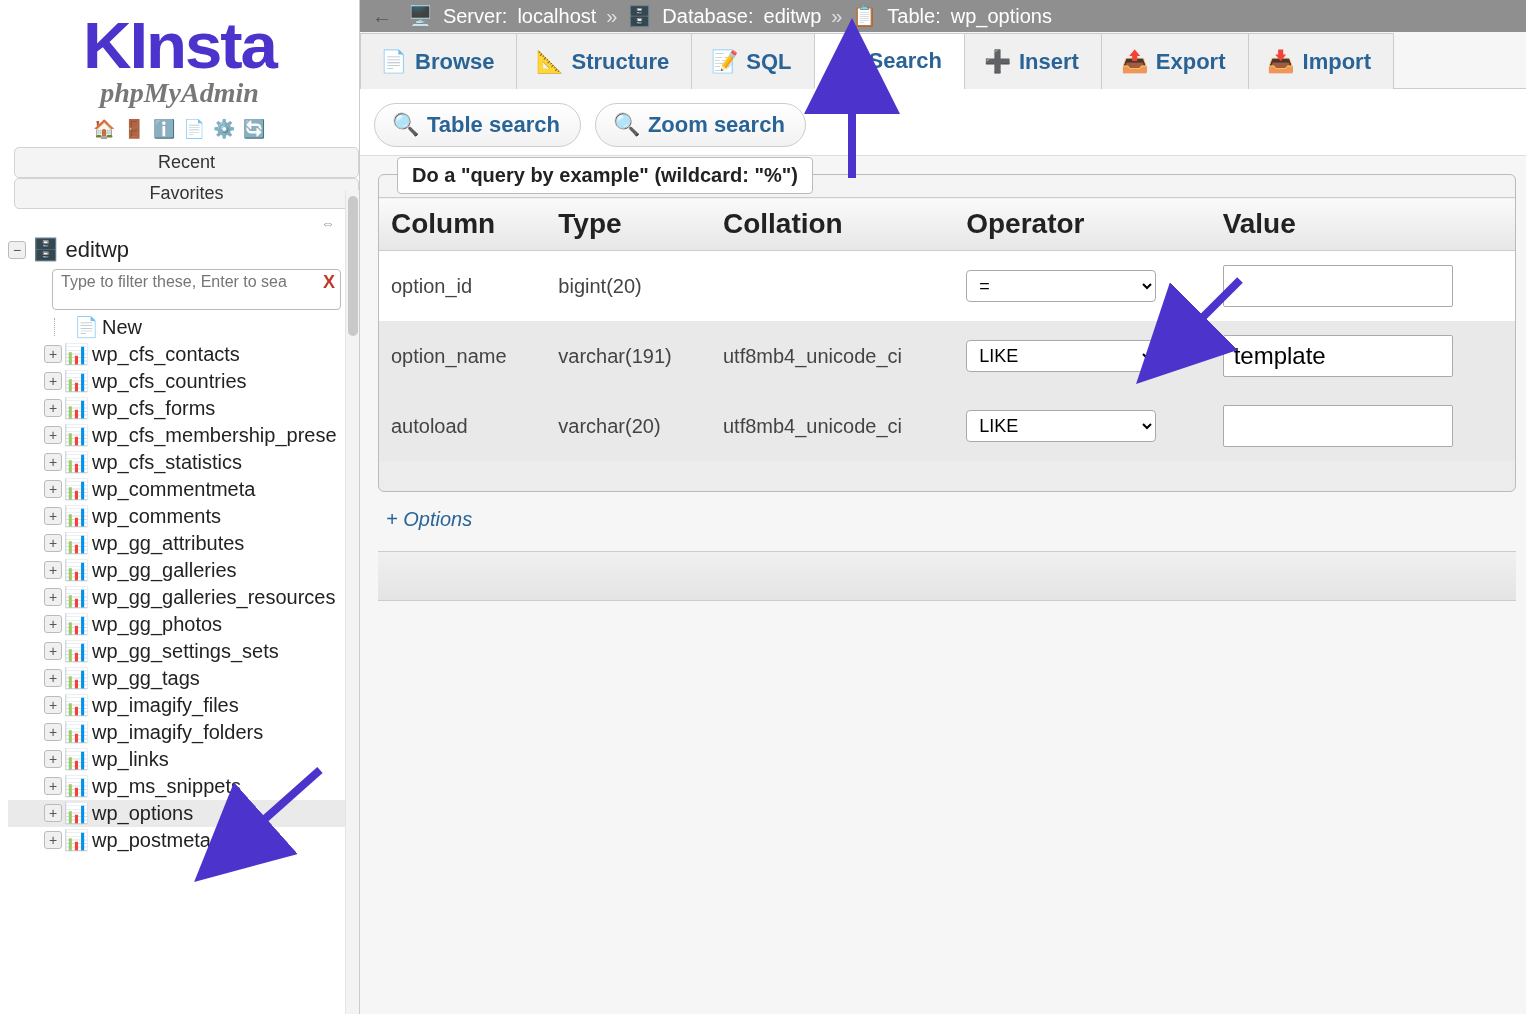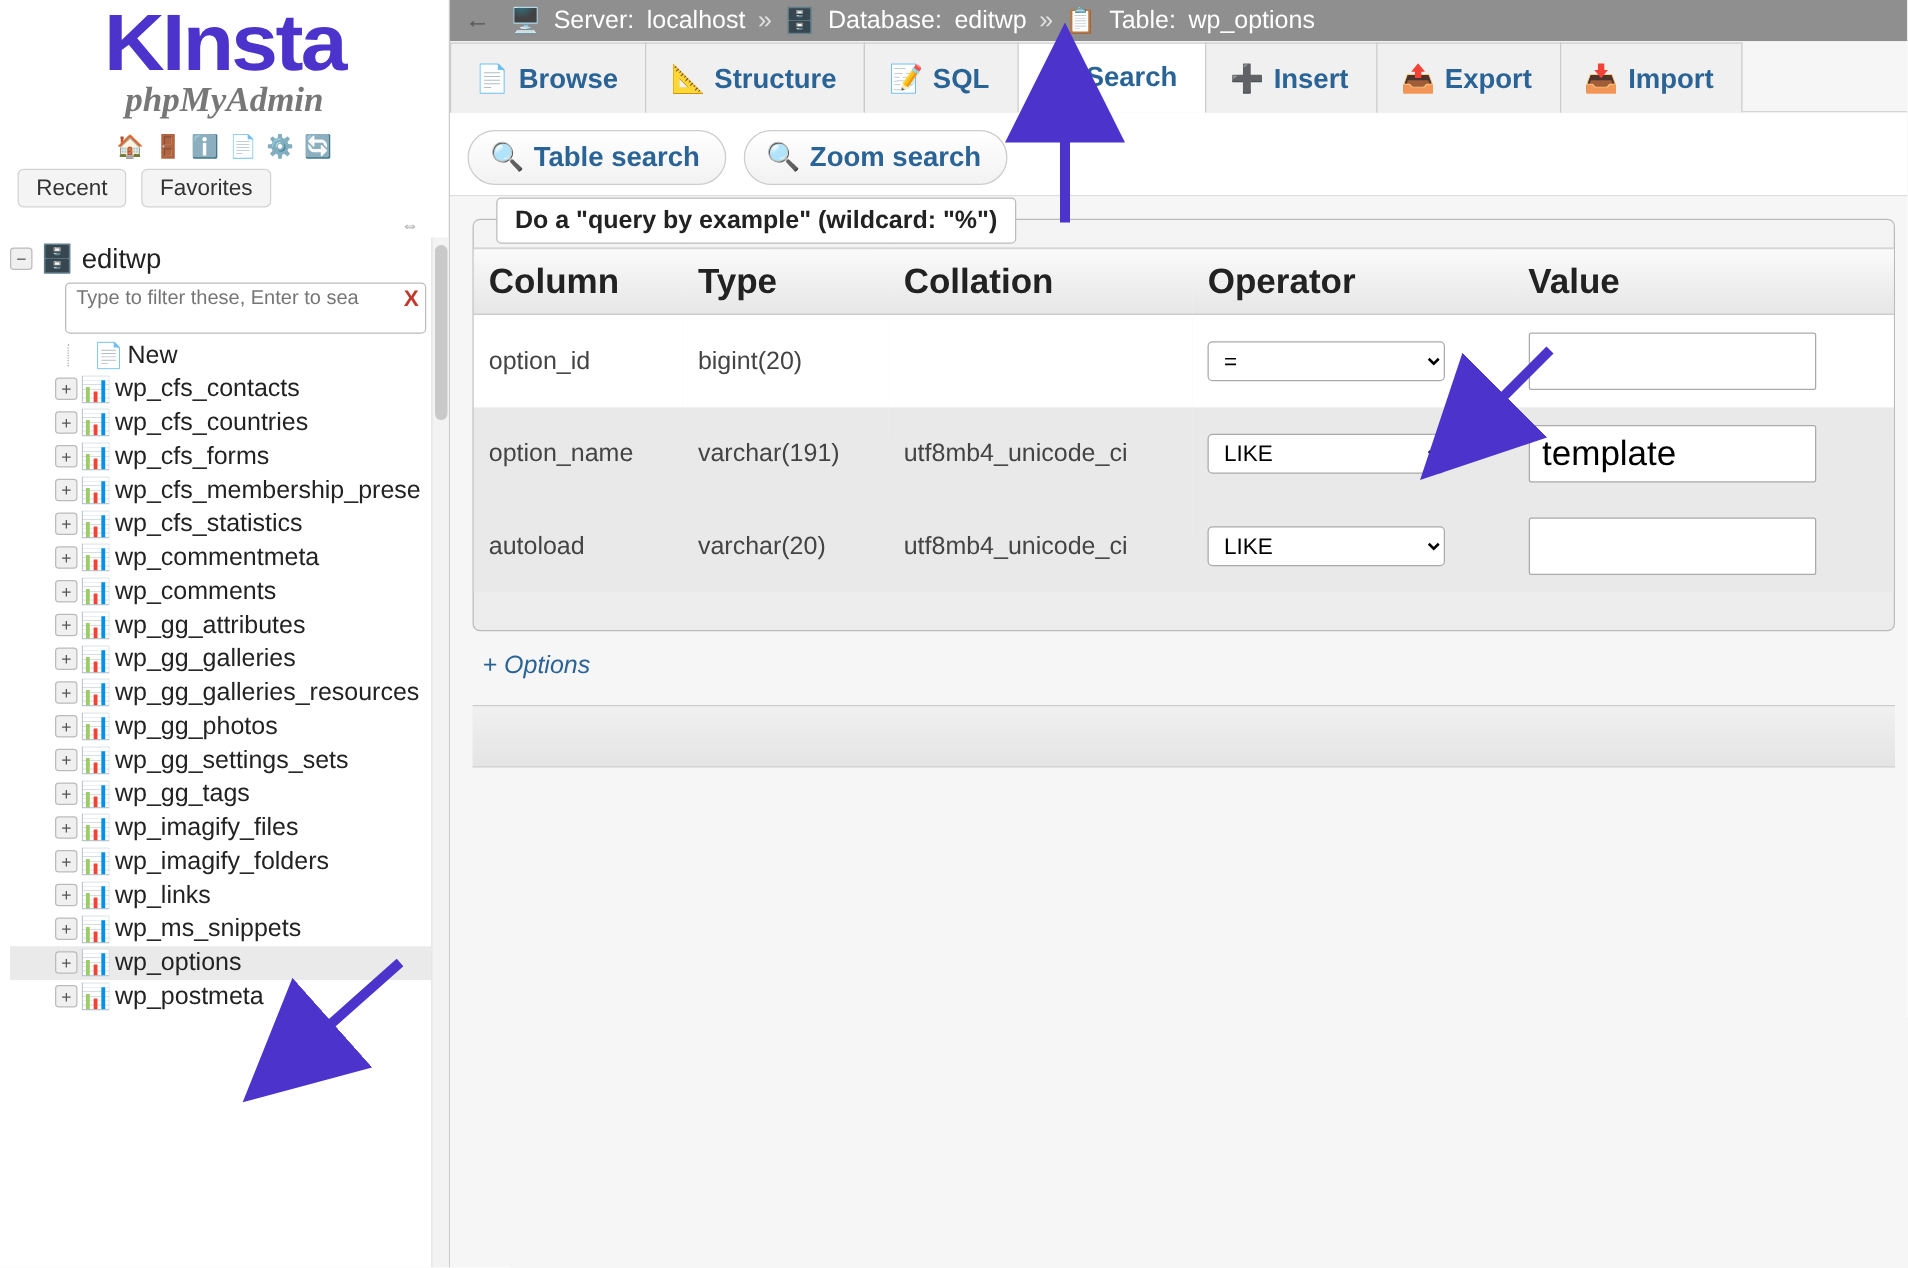--- a/index.html
+++ b/index.html
@@ -30,21 +30,21 @@
     background: #f3f3f3;
     border-left: 1px solid #e4e4e4;
   }
   .scroll-thumb {
     position: absolute;
     left: 2px; top: 6px;
     width: 10px; height: 140px;
     background: #c9c9c9;
     border-radius: 6px;
   }
-  .logo-area { text-align: center; padding: 4px 10px 0 10px; }
+  .logo-area { text-align: center; padding: 16px 10px 0 10px; }
   .logo-top {
     font-weight: 900;
     font-size: 64px;
     letter-spacing: -2px;
     color: #4B33CC;
     line-height: 0.95;
     transform: scaleX(1.05);
   }
   .logo-sub {
     font-family: Liberation Serif, serif;
@@ -55,22 +55,23 @@
   }
   .mini-icons {
     display: flex;
     justify-content: center;
     gap: 10px;
     padding: 10px 0 8px 0;
   }
   .mini-icons span { width: 20px; height: 20px; display: inline-flex; align-items:center; justify-content:center; }
   .recent-fav {
     display: flex;
-    gap: 12px;
+    gap: 0;
     padding: 0 0 0 14px;
+    flex-direction: column;
   }
   .rf-btn {
     background: #f4f4f4;
     border: 1px solid #d3d3d3;
     border-radius: 5px;
     padding: 4px 14px;
     font-size: 18px;
     color: #333;
     cursor: pointer;
   }
@@ -248,21 +249,21 @@
   .op-select {
     width: 190px;
     font-size: 18px;
     padding: 4px 8px;
     border: 1px solid #aaa;
     border-radius: 4px;
     background: #fff;
   }
   .val-input {
     width: 230px;
-    font-size: 28px;
+    font-size: 24px;
     padding: 6px 10px;
     border: 1px solid #aaa;
     border-radius: 2px;
     background: #fff;
   }
   .panel-footer { height: 30px; }
 
   .options-link {
     color: #2A6496;
     font-size: 20px;

